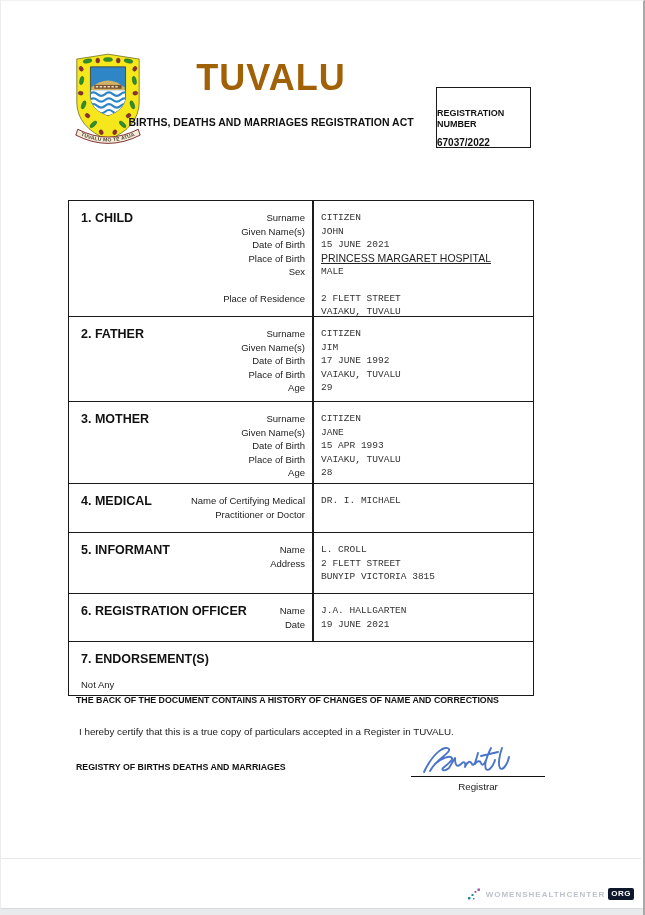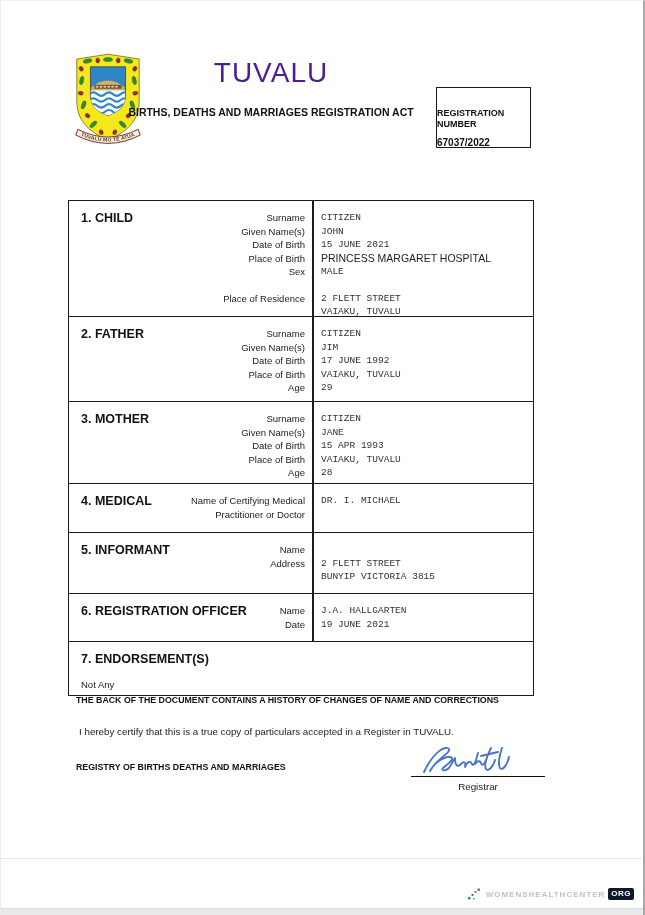--- a/index.html
+++ b/index.html
@@ -12,21 +12,21 @@
     border-left:1px solid #ececec;
     border-top:1px solid #f2f2f2;
     border-right:2px solid #a9a9a9;
   }
   .page-bottom-edge { position:absolute; left:0; right:2px; top:857px; height:1px; background:#e7e7e7; }
   .viewer-bottom-strip { position:absolute; left:0; right:0; bottom:0; height:7px; background:#e9eaec; border-top:1px solid #d9dadd; }
 
   
   .emblem { position:absolute; left:68px; top:50px; width:78px; height:98px; }
   .header-titles { position:absolute; left:107px; top:56px; width:326px; text-align:center; }
-  .main-title { font-size:28px; font-weight:normal; letter-spacing:1px; color:#4c1d95; }
+  .main-title { font-size:36px; font-weight:bold; letter-spacing:1px; color:#a16207; }
   .act-subtitle { margin-top:17px; font-size:10.5px; font-weight:bold; color:#111; }
   .doc-title { margin-top:21px; font-size:23px; font-weight:bold; letter-spacing:0.5px; color:#111; }
 
   .reg-box {
     position:absolute; left:435px; top:86px; width:95px; height:61px;
     border:1.6px solid #1a1a1a; text-align:left; padding-top:20px;
   }
   .reg-label { font-size:9px; font-weight:bold; line-height:11px; white-space:pre-line; color:#111; }
   .reg-number { margin-top:7px; font-size:10px; font-weight:bold; color:#111; }
 
@@ -37,21 +37,21 @@
   .section-row.h1{height:116px} .section-row.h2{height:85px} .section-row.h3{height:82px}
   .section-row.h4{height:49px} .section-row.h5{height:61px} .section-row.h6{height:48px}
   .section-row.h7{height:53px}
   .sec-title { position:absolute; left:12px; top:10px; font-size:12.5px; font-weight:bold; color:#111; white-space:nowrap; }
   .divider { position:absolute; left:243px; top:0; bottom:0; width:1.5px; background:#1a1a1a; }
   .field { display:grid; grid-template-columns:243px 1fr; }
   .field.gap { margin-top:13px; }
   .flabel { text-align:right; padding-right:7px; font-size:9.5px; line-height:13.5px; color:#222; white-space:pre-line; }
   .fvalue { padding-left:9px; font-size:9.5px; line-height:13.5px; color:#333;
             font-family:"Liberation Mono","DejaVu Sans Mono",monospace; white-space:pre-line; }
-  .fvalue.sans { font-family:"Liberation Sans",sans-serif; font-size:10.5px; color:#222; }
+  .fvalue.sans { font-family:"Liberation Sans",sans-serif; font-size:10.5px; color:#222;text-decoration:underline; }
   .note { position:absolute; left:12px; top:37px; font-size:9.5px; color:#222; }
 
   
   .back-note { position:absolute; left:75px; top:694px; font-size:8.8px; font-weight:bold; color:#111; }
   .certify-line { position:absolute; left:78px; top:725px; font-size:9.8px; color:#222; }
   .registry-line { position:absolute; left:75px; top:761px; font-size:8.8px; font-weight:bold; color:#111; }
   .signature-block { position:absolute; left:410px; top:740px; width:134px; text-align:center; }
   .signature-svg { display:block; margin:0 auto; }
   .signature-rule { border-top:1.6px solid #111; margin-top:-3px; }
   .registrar-label { margin-top:4px; font-size:9.8px; color:#222; }
@@ -229,20 +229,21 @@
             <div class="fvalue">DR. I. MICHAEL</div>
           </div>
         </div>
       </div>
       <div class="section-row h5">
         <div class="sec-title">5. INFORMANT</div>
         <div class="divider"></div>
         <div class="fields">
           <div class="field">
             <div class="flabel">Name</div>
+            <div class="fvalue">L. CROLL</div>
           </div>
           <div class="field">
             <div class="flabel">Address</div>
             <div class="fvalue">2 FLETT STREET
 BUNYIP VICTORIA 3815</div>
           </div>
         </div>
       </div>
       <div class="section-row h6">
         <div class="sec-title">6. REGISTRATION OFFICER</div>

